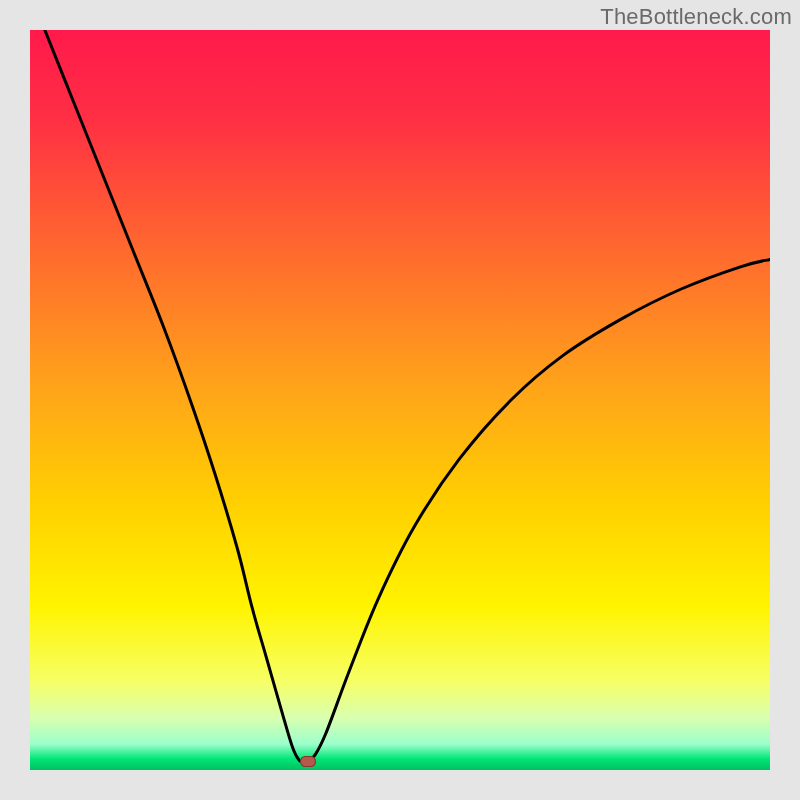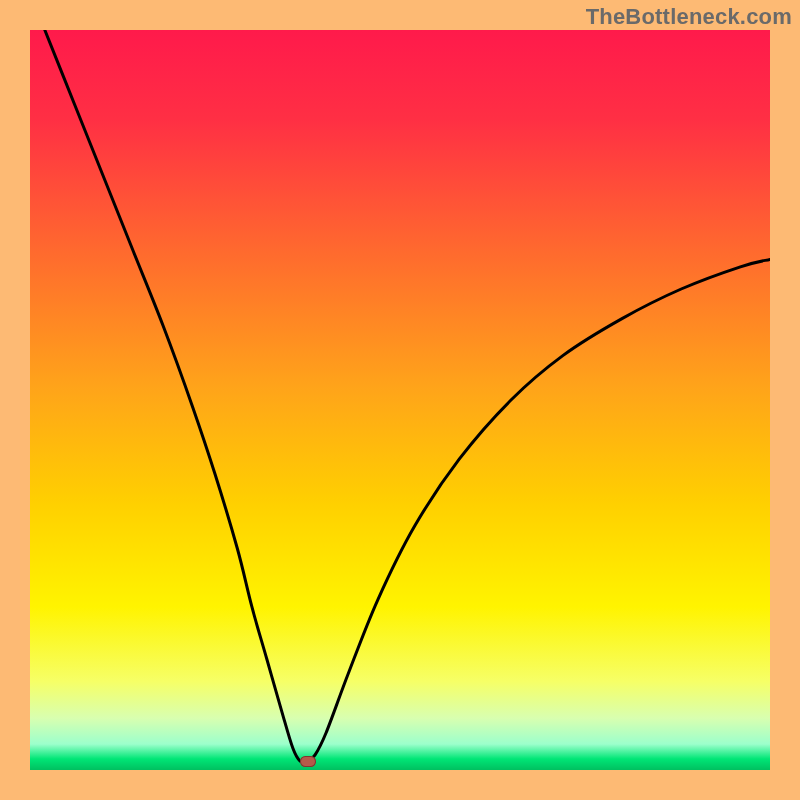--- a/index.html
+++ b/index.html
@@ -10,22 +10,21 @@
     background: #000;
     overflow: hidden;
     font-family: Arial, Helvetica, sans-serif;
   }
   .frame {
     position: absolute;
     left: 0;
     top: 0;
     width: 800px;
     height: 800px;
-    background: #fdba74;
-    font-weight: bold;
+    background: #e5e5e5;
   }
   .plot {
     position: absolute;
     left: 30px;
     top: 30px;
     width: 740px;
     height: 740px;
     overflow: hidden;
   }
   .gradient-fill {

